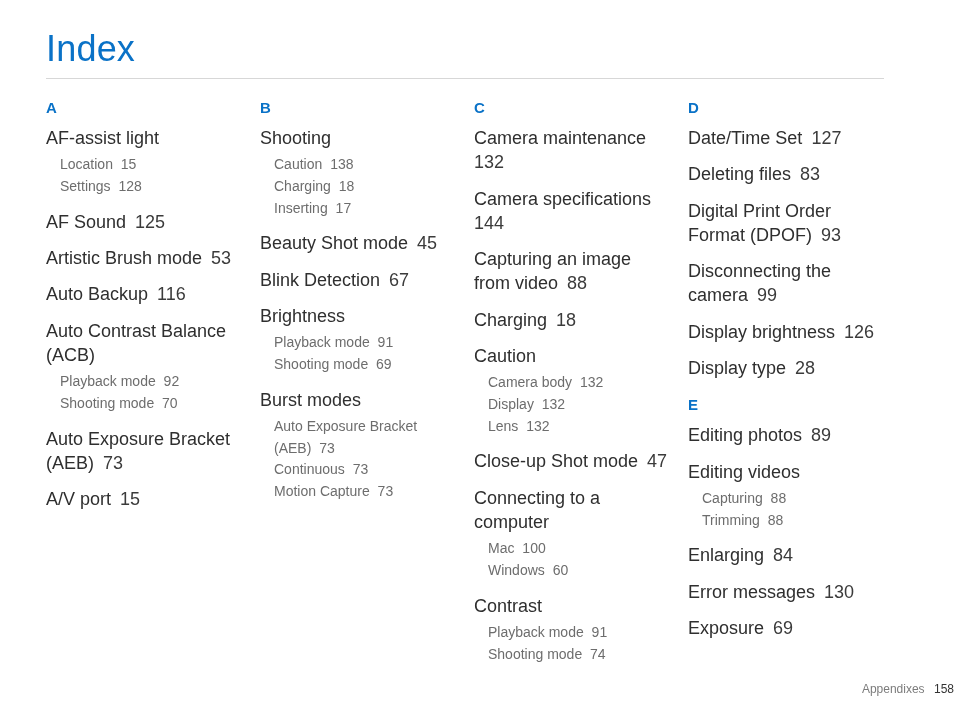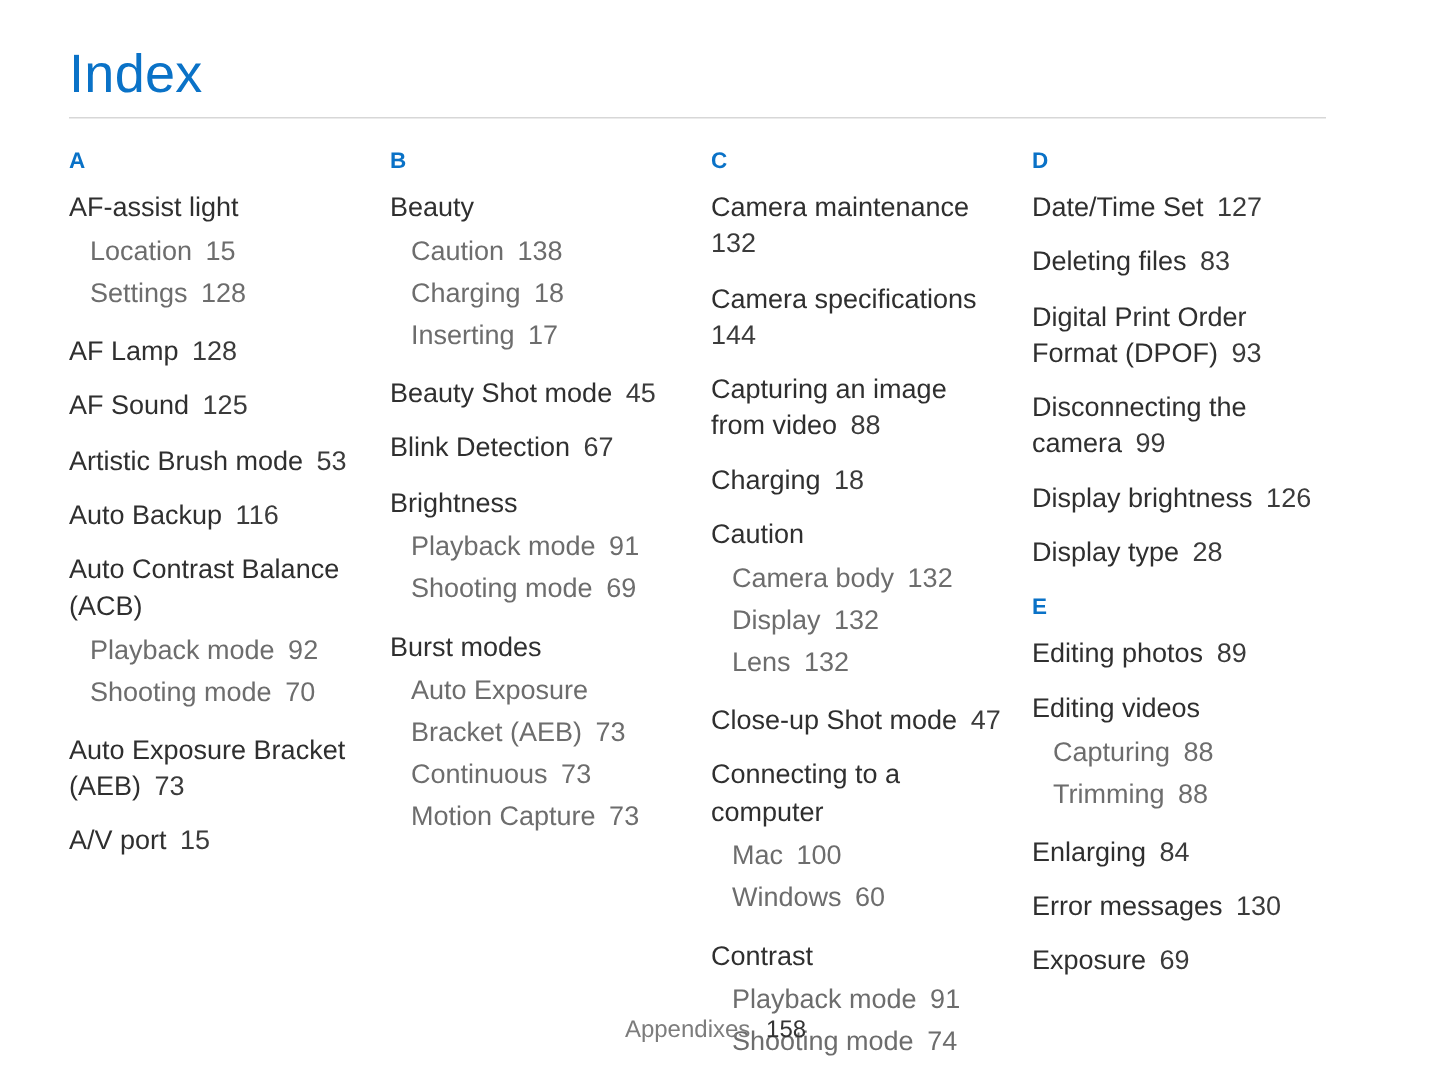--- a/index.html
+++ b/index.html
@@ -7,45 +7,42 @@
   .page{box-sizing:border-box;padding:28px 70px 0 46px}
   h1{color:#0a72c7;font-size:36px;font-weight:400;letter-spacing:.2px;margin:0 0 8px 0}
   hr{border:none;border-top:1px solid #d7d7d7;margin:0 0 18px 0;height:0}
   .cols{display:flex;gap:18px}
   .col{width:208px}
   .letter{color:#0a72c7;font-weight:700;font-size:15px;margin:2px 0 10px 0}
   .grp{margin:0 0 12px 0}
   .l0{font-size:18px;color:#2f2f2f;line-height:1.35;margin:0}
   .l0 .pg{color:#3b3b3b;margin-left:4px}
   .subs{margin:4px 0 0 14px}
-  .l1{font-size:18px;color:#6d6d6d;line-height:1.55;margin:0}
+  .l1{font-size:14px;color:#6d6d6d;line-height:1.55;margin:0}
   .l1 .pg{margin-left:4px}
   .section{margin-bottom:16px}
-  .footer{position:absolute;left:0;right:0;bottom:24px;text-align:center;font-size:16px;color:#7c7c7c}
+  .footer{position:absolute;left:0;right:0;bottom:24px;text-align:right;font-size:12px;color:#7c7c7c}
   .footer .pnum{color:#333;margin-left:6px}
 </style>
 </head>
 <body>
 
 <div class="page">
   <h1>Index</h1>
   <hr>
   <div class="cols" id="cols">
       <div class="col">
         <div class="section">
           <div class="letter">A</div>
           <div class="grp">
             <p class="l0">AF-assist light</p>
             <div class="subs">
               <p class="l1">Location<span class="pg"> 15</span></p>
               <p class="l1">Settings<span class="pg"> 128</span></p>
             </div>
-          </div>
-          <div class="grp">
-            <p class="l0">AF Lamp<span class="pg"> 128</span></p>
           </div>
           <div class="grp">
             <p class="l0">AF Sound<span class="pg"> 125</span></p>
           </div>
           <div class="grp">
             <p class="l0">Artistic Brush mode<span class="pg"> 53</span></p>
           </div>
           <div class="grp">
             <p class="l0">Auto Backup<span class="pg"> 116</span></p>
           </div>
@@ -61,21 +58,21 @@
           </div>
           <div class="grp">
             <p class="l0">A/V port<span class="pg"> 15</span></p>
           </div>
         </div>
       </div>
       <div class="col">
         <div class="section">
           <div class="letter">B</div>
           <div class="grp">
-            <p class="l0">Beauty</p>
+            <p class="l0">Shooting</p>
             <div class="subs">
               <p class="l1">Caution<span class="pg"> 138</span></p>
               <p class="l1">Charging<span class="pg"> 18</span></p>
               <p class="l1">Inserting<span class="pg"> 17</span></p>
             </div>
           </div>
           <div class="grp">
             <p class="l0">Beauty Shot mode<span class="pg"> 45</span></p>
           </div>
           <div class="grp">

